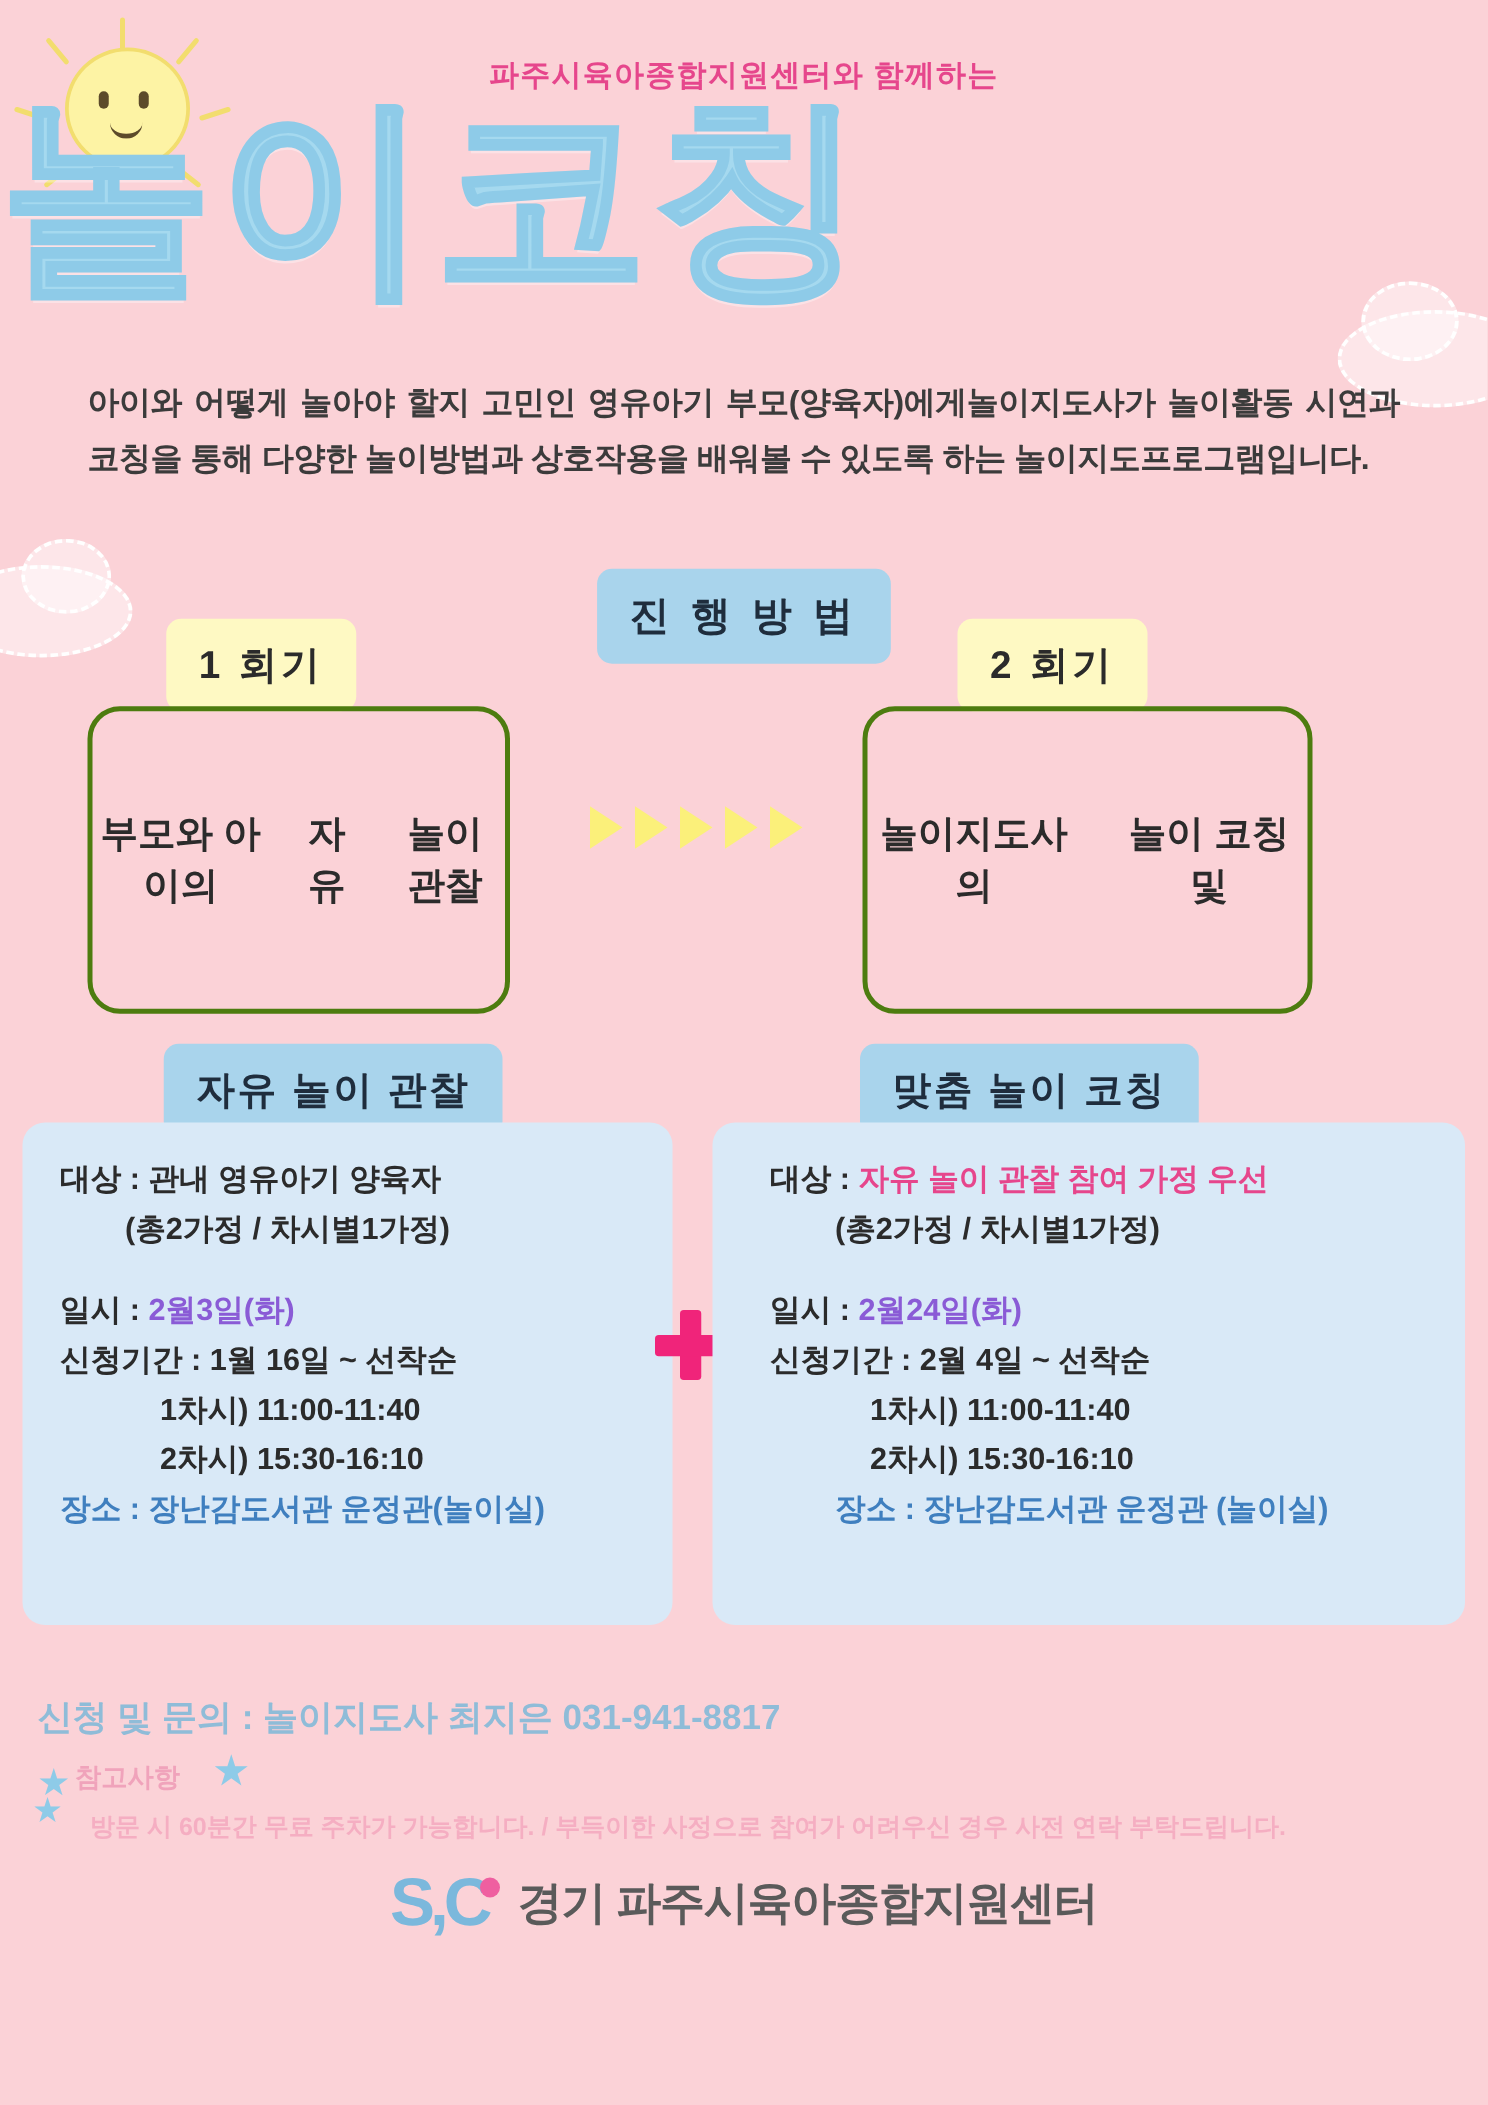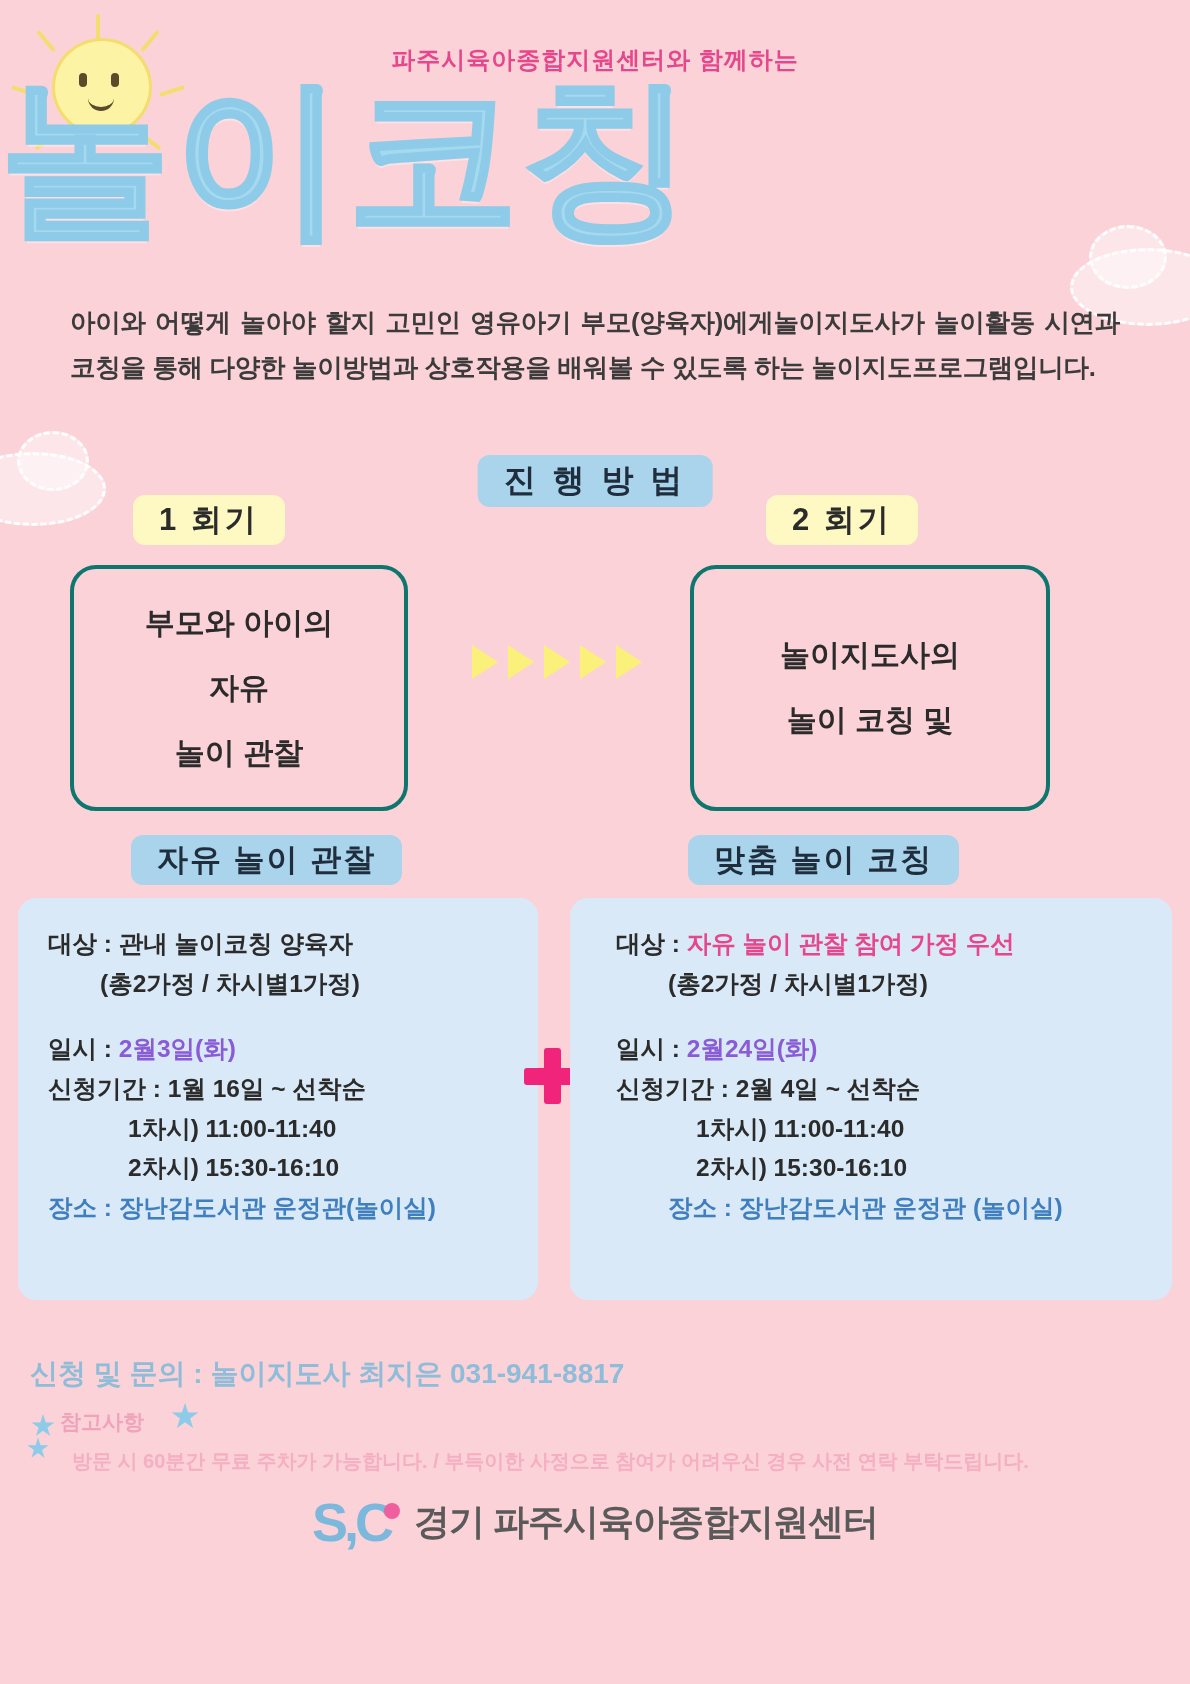--- a/index.html
+++ b/index.html
@@ -125,21 +125,21 @@
     line-height: 1.78;
     color: #3b3b3b;
     font-weight: bold;
     letter-spacing: -0.3px;
     text-align: justify;
   }
 
   
   .pill {
     border-radius: 12px;
-    padding: 4px 26px;
+    padding: 16px 26px;
     font-weight: bold;
     display: inline-block;
     white-space: nowrap;
   }
   .pill-blue {
     background: #a9d4ec;
     color: #1f2d3d;
   }
   .pill-yellow {
     background: #fef9c3;
@@ -168,24 +168,24 @@
     left: 766px;
     font-size: 31px;
     letter-spacing: 3px;
   }
 
   
   .stage {
     position: absolute;
     width: 330px;
     height: 238px;
-    border: 4px solid #0f766e;
+    border: 4px solid #4d7c0f;
     border-radius: 26px;
     display: flex;
-    flex-direction: column;
+    flex-direction: row;
     align-items: center;
     justify-content: center;
     gap: 24px;
     font-size: 30px;
     font-weight: bold;
     color: #2b2b2b;
     text-align: center;
   }
   .stage.one { left: 70px; top: 565px; }
   .stage.two { left: 690px; top: 565px; width: 352px; }
@@ -386,21 +386,21 @@
 <div class="stage two">
   <div>놀이지도사의</div>
   <div>놀이 코칭 및</div>
 </div>
 
 <div class="sub-title-l pill pill-blue">자유 놀이 관찰</div>
 <div class="sub-title-r pill pill-blue">맞춤 놀이 코칭</div>
 
 <div class="card left">
   <div>
-    <span>대상 : </span><span>관내 놀이코칭 양육자</span>
+    <span>대상 : </span><span>관내 영유아기 양육자</span>
   </div>
   <div class="ind1">(총2가정 / 차시별1가정)</div>
   <div class="gap"></div>
   <div>
     <span>일시 : </span><span class="purple">2월3일(화)</span>
   </div>
   <div>
     <span>신청기간 : </span><span>1월 16일 ~ 선착순</span>
   </div>
   <div class="ind2">1차시) 11:00-11:40</div>

